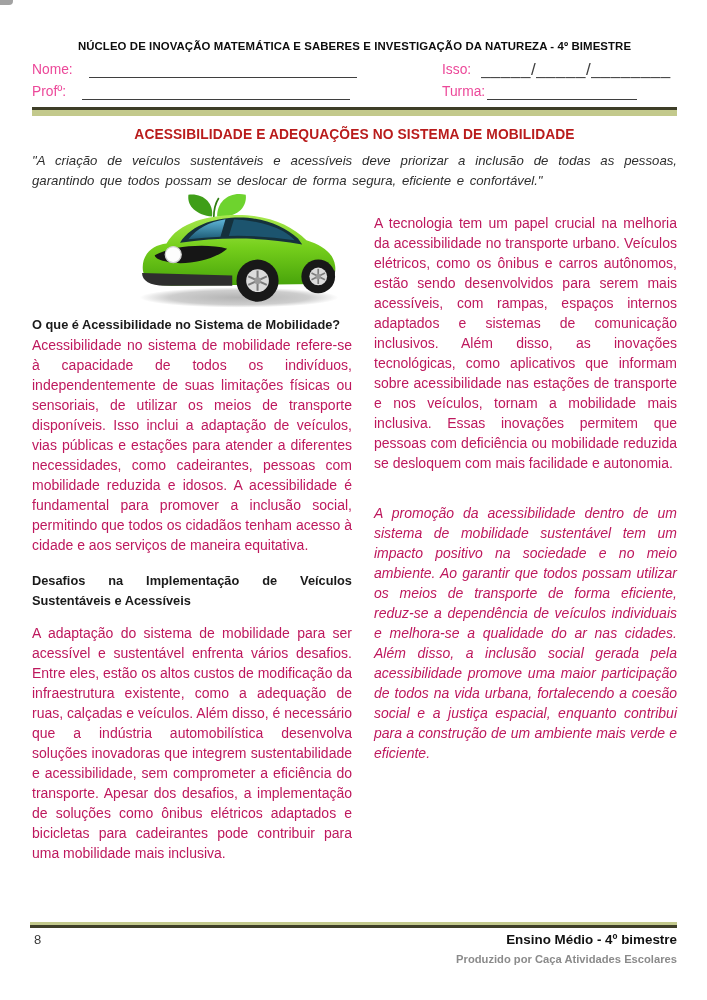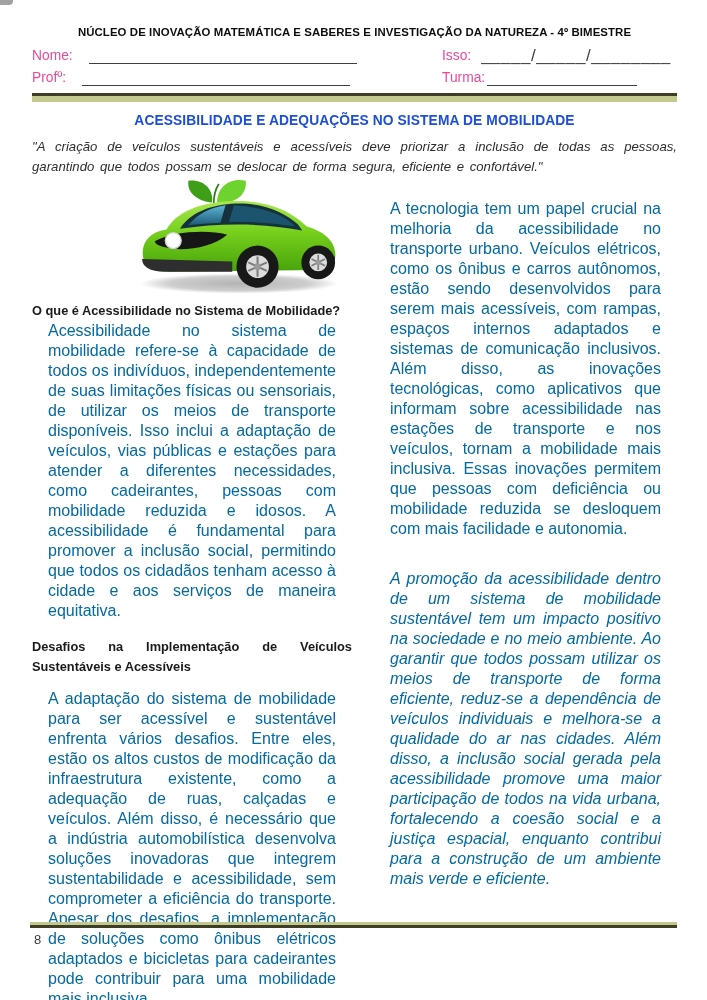--- a/index.html
+++ b/index.html
@@ -11,21 +11,21 @@
     font-family:"Liberation Sans", sans-serif;
     color:#3c3c3c;
     overflow:hidden;
     box-sizing:border-box;
   }
   .corner-mark{
     position:absolute;left:0;top:0;width:13px;height:5px;
     background:#555;opacity:.55;border-bottom-right-radius:4px;
   }
   
-  .header{padding:26px 30px 0 32px;}
+  .header{padding:40px 30px 0 32px;}
   .school-title{
     text-align:center;
     font-weight:bold;
     font-size:11.4px;
     letter-spacing:.1px;
     color:#0d0d0d;
     margin-bottom:9px;
   }
   .fields{display:flex;flex-direction:column;gap:5px;}
   .field-row{display:flex;align-items:flex-end;}
@@ -50,21 +50,21 @@
     background:linear-gradient(to bottom,#3e3e28 0 30%,#c3c98c 30% 100%);
   }
   .divider-bottom{
     height:6px;margin:0;
     background:linear-gradient(to bottom,#c3c98c 0 45%,#3e3e28 45% 100%);
   }
   
   .doc-title{
     margin:11px 30px 0 32px;
     text-align:center;
-    font-size:13.8px;font-weight:bold;color:#1d4ed8;
+    font-size:13.8px;font-weight:bold;color:#b91c1c;
     letter-spacing:.1px;
   }
   .quote{
     margin:9px 30px 0 32px;
     font-size:13.2px;font-style:italic;color:#2e2e2e;
     line-height:20px;
     text-align:justify;text-align-last:left;
     word-spacing:2px;
   }
   
@@ -80,22 +80,22 @@
     width:238px;height:118px;
   }
   .car-figure svg{display:block;width:100%;height:100%;}
   h2.sec-heading{
     margin:0 0 0 0;
     font-size:12.8px;font-weight:bold;color:#1a1a1a;
     line-height:20px;
     text-align:justify;text-align-last:left;
   }
   p.sec-body{
-    margin:16px;
-    font-size:16px;color:#0369a1;
+    margin:0;
+    font-size:14px;color:#be185d;
     line-height:20px;
     text-align:justify;text-align-last:left;
   }
   .col.left h2.first{margin-top:4px;}
   .col.left p.first{margin-top:0px;}
   .col.left h2.second{margin-top:16px;}
   .col.left p.second{margin-top:12px;}
   .col.right h2.first{margin-top:3px;}
   .col.right p.first{margin-top:20px;}
   .col.right h2.second{margin-top:30px;}
@@ -223,15 +223,19 @@
 
       <p class="sec-body second">A promoção da acessibilidade dentro de um sistema de mobilidade sustentável tem um impacto positivo na sociedade e no meio ambiente. Ao garantir que todos possam utilizar os meios de transporte de forma eficiente, reduz-se a dependência de veículos individuais e melhora-se a qualidade do ar nas cidades. Além disso, a inclusão social gerada pela acessibilidade promove uma maior participação de todos na vida urbana, fortalecendo a coesão social e a justiça espacial, enquanto contribui para a construção de um ambiente mais verde e eficiente.</p>
     </div>
 
   </div>
 
   <div class="footer">
     <div class="divider divider-bottom"></div>
     <div class="footer-row">
       <span class="page-number">8</span>
+      <div class="footer-right">
+        <div class="footer-title">Ensino Médio - 4º bimestre</div>
+        <div class="footer-credit">Produzido por Caça Atividades Escolares</div>
+      </div>
     </div>
   </div>
 </div>
 
 </body></html>

